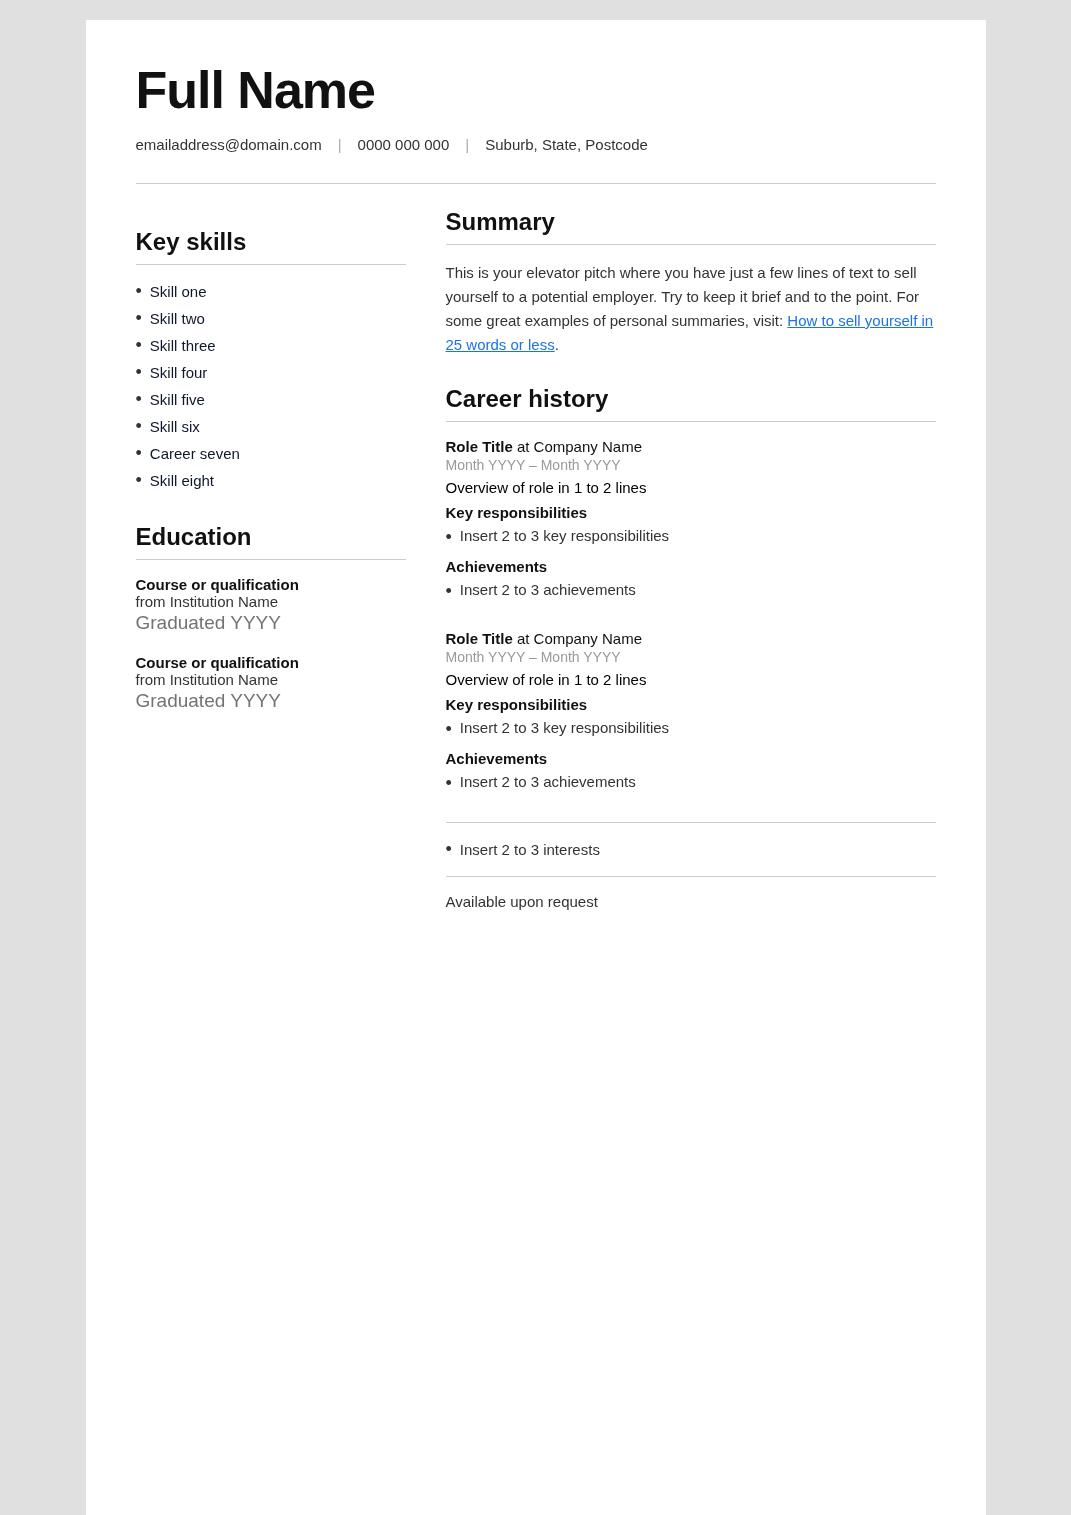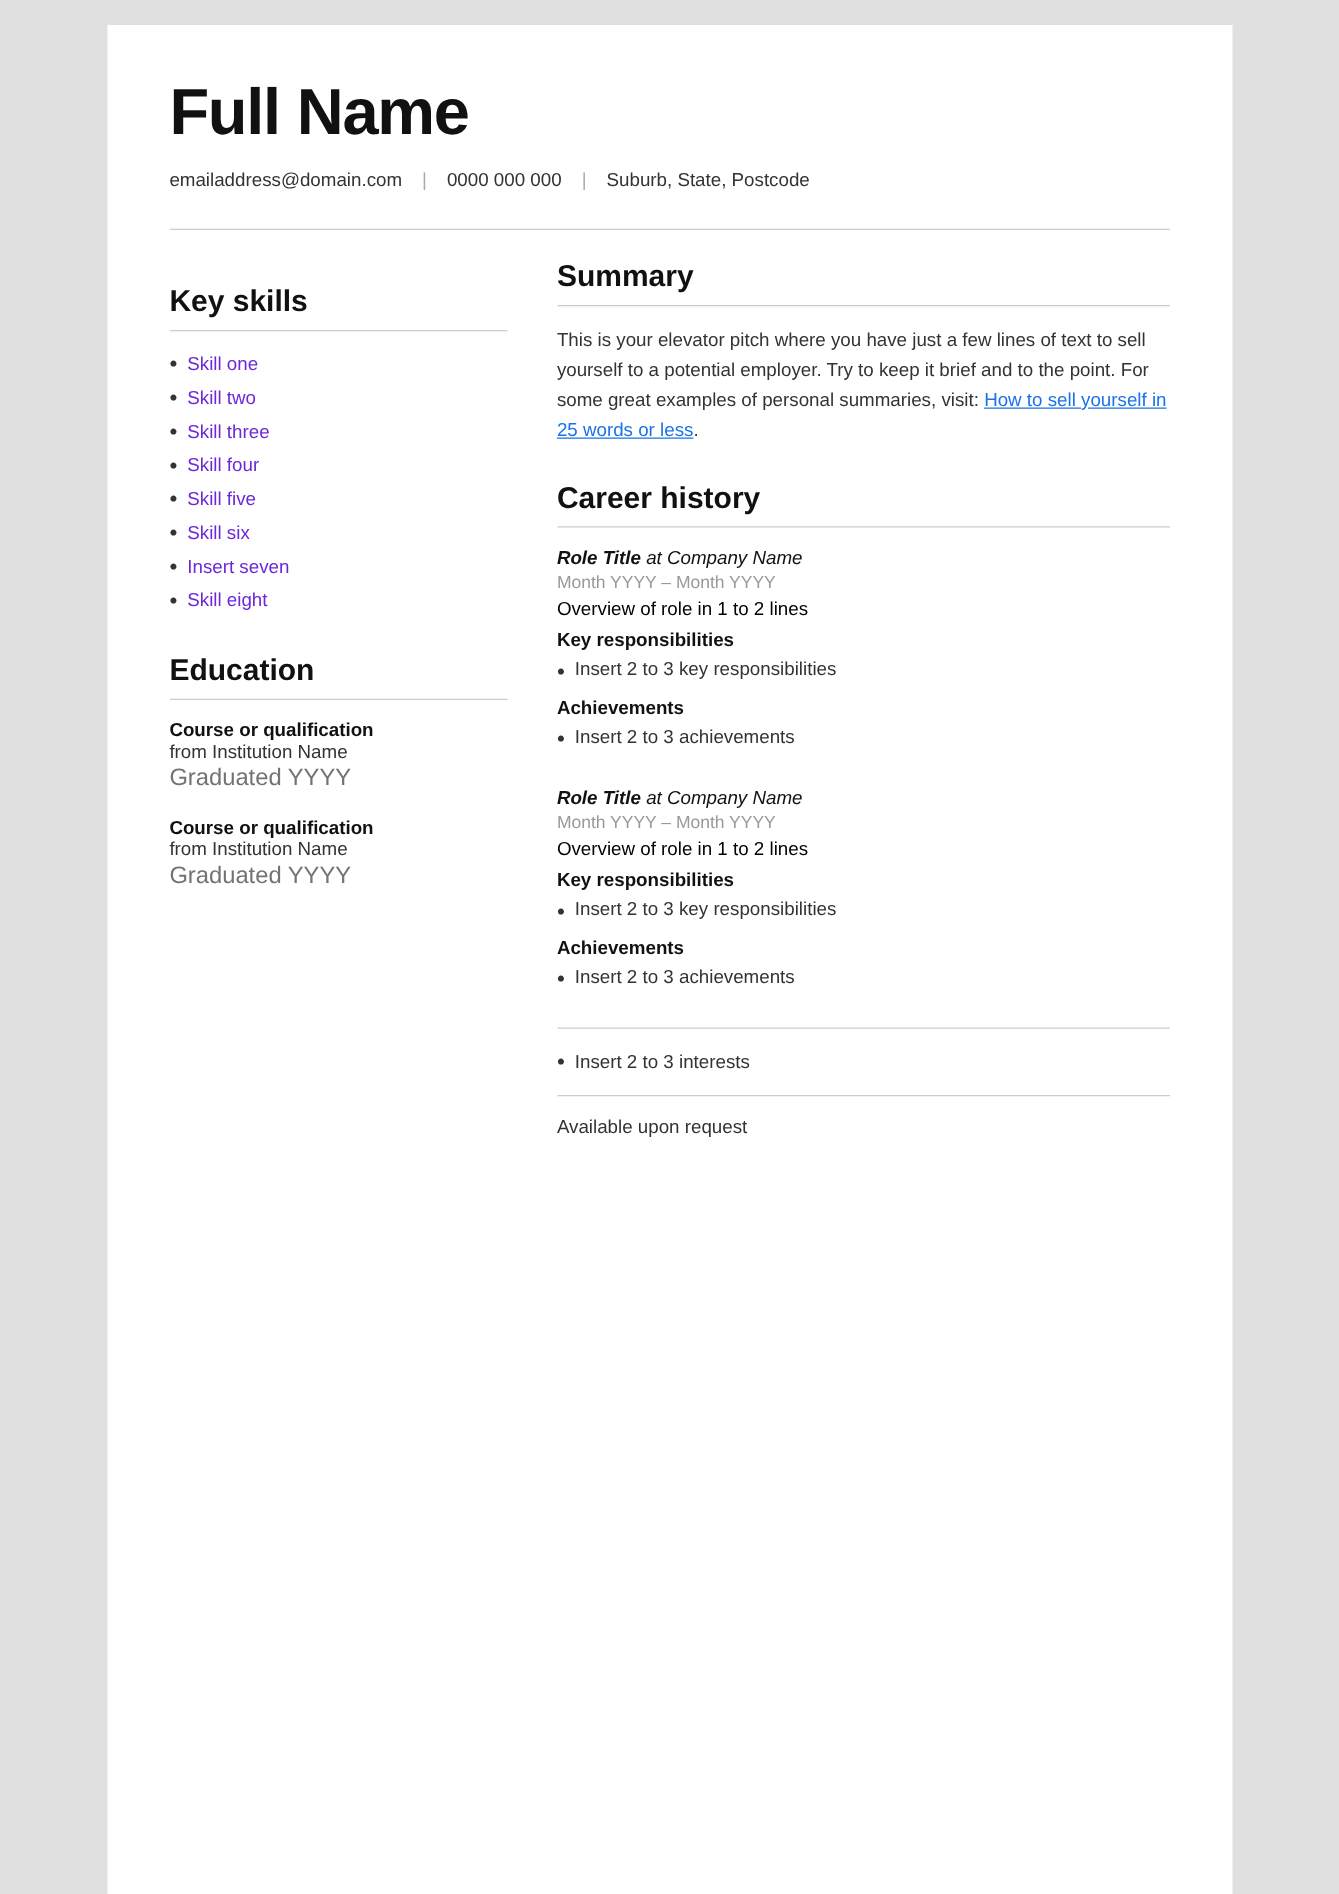--- a/index.html
+++ b/index.html
@@ -80,21 +80,21 @@
     }
 
     .skills-list {
       list-style: none;
       padding: 0;
       margin-bottom: 32px;
     }
 
     .skills-list li {
       font-size: 15px;
-      color: #6d28d9;
+      color: #0f172a;
       margin-bottom: 6px;
       display: flex;
       align-items: center;
       gap: 8px;
     }
 
     .skills-list li::before {
       content: "•";
       font-size: 18px;
       color: #333;
@@ -144,21 +144,20 @@
     }
 
     .job-entry {
       margin-bottom: 28px;
     }
 
     .job-title-line {
       font-size: 15px;
       color: #111;
       margin-bottom: 2px;
-      font-style: italic;
     }
 
     .job-title-line strong {
       font-weight: 700;
     }
 
     .job-dates {
       font-size: 14px;
       color: #999;
       margin-bottom: 6px;
@@ -255,21 +254,21 @@
       <div>
         <h2 class="section-title">Key skills</h2>
         <hr class="section-divider">
         <ul class="skills-list" id="skills-list-el">
         <li>Skill one</li>
             <li>Skill two</li>
             <li>Skill three</li>
             <li>Skill four</li>
             <li>Skill five</li>
             <li>Skill six</li>
-            <li>Insert seven</li>
+            <li>Career seven</li>
             <li>Skill eight</li>
           </ul>
       </div>
 
       <div class="education-section">
         <h2 class="section-title">Education</h2>
         <hr class="section-divider">
         <div id="education-list">
             <div class="edu-item">
       <div class="edu-course"><strong>Course or qualification</strong></div>

